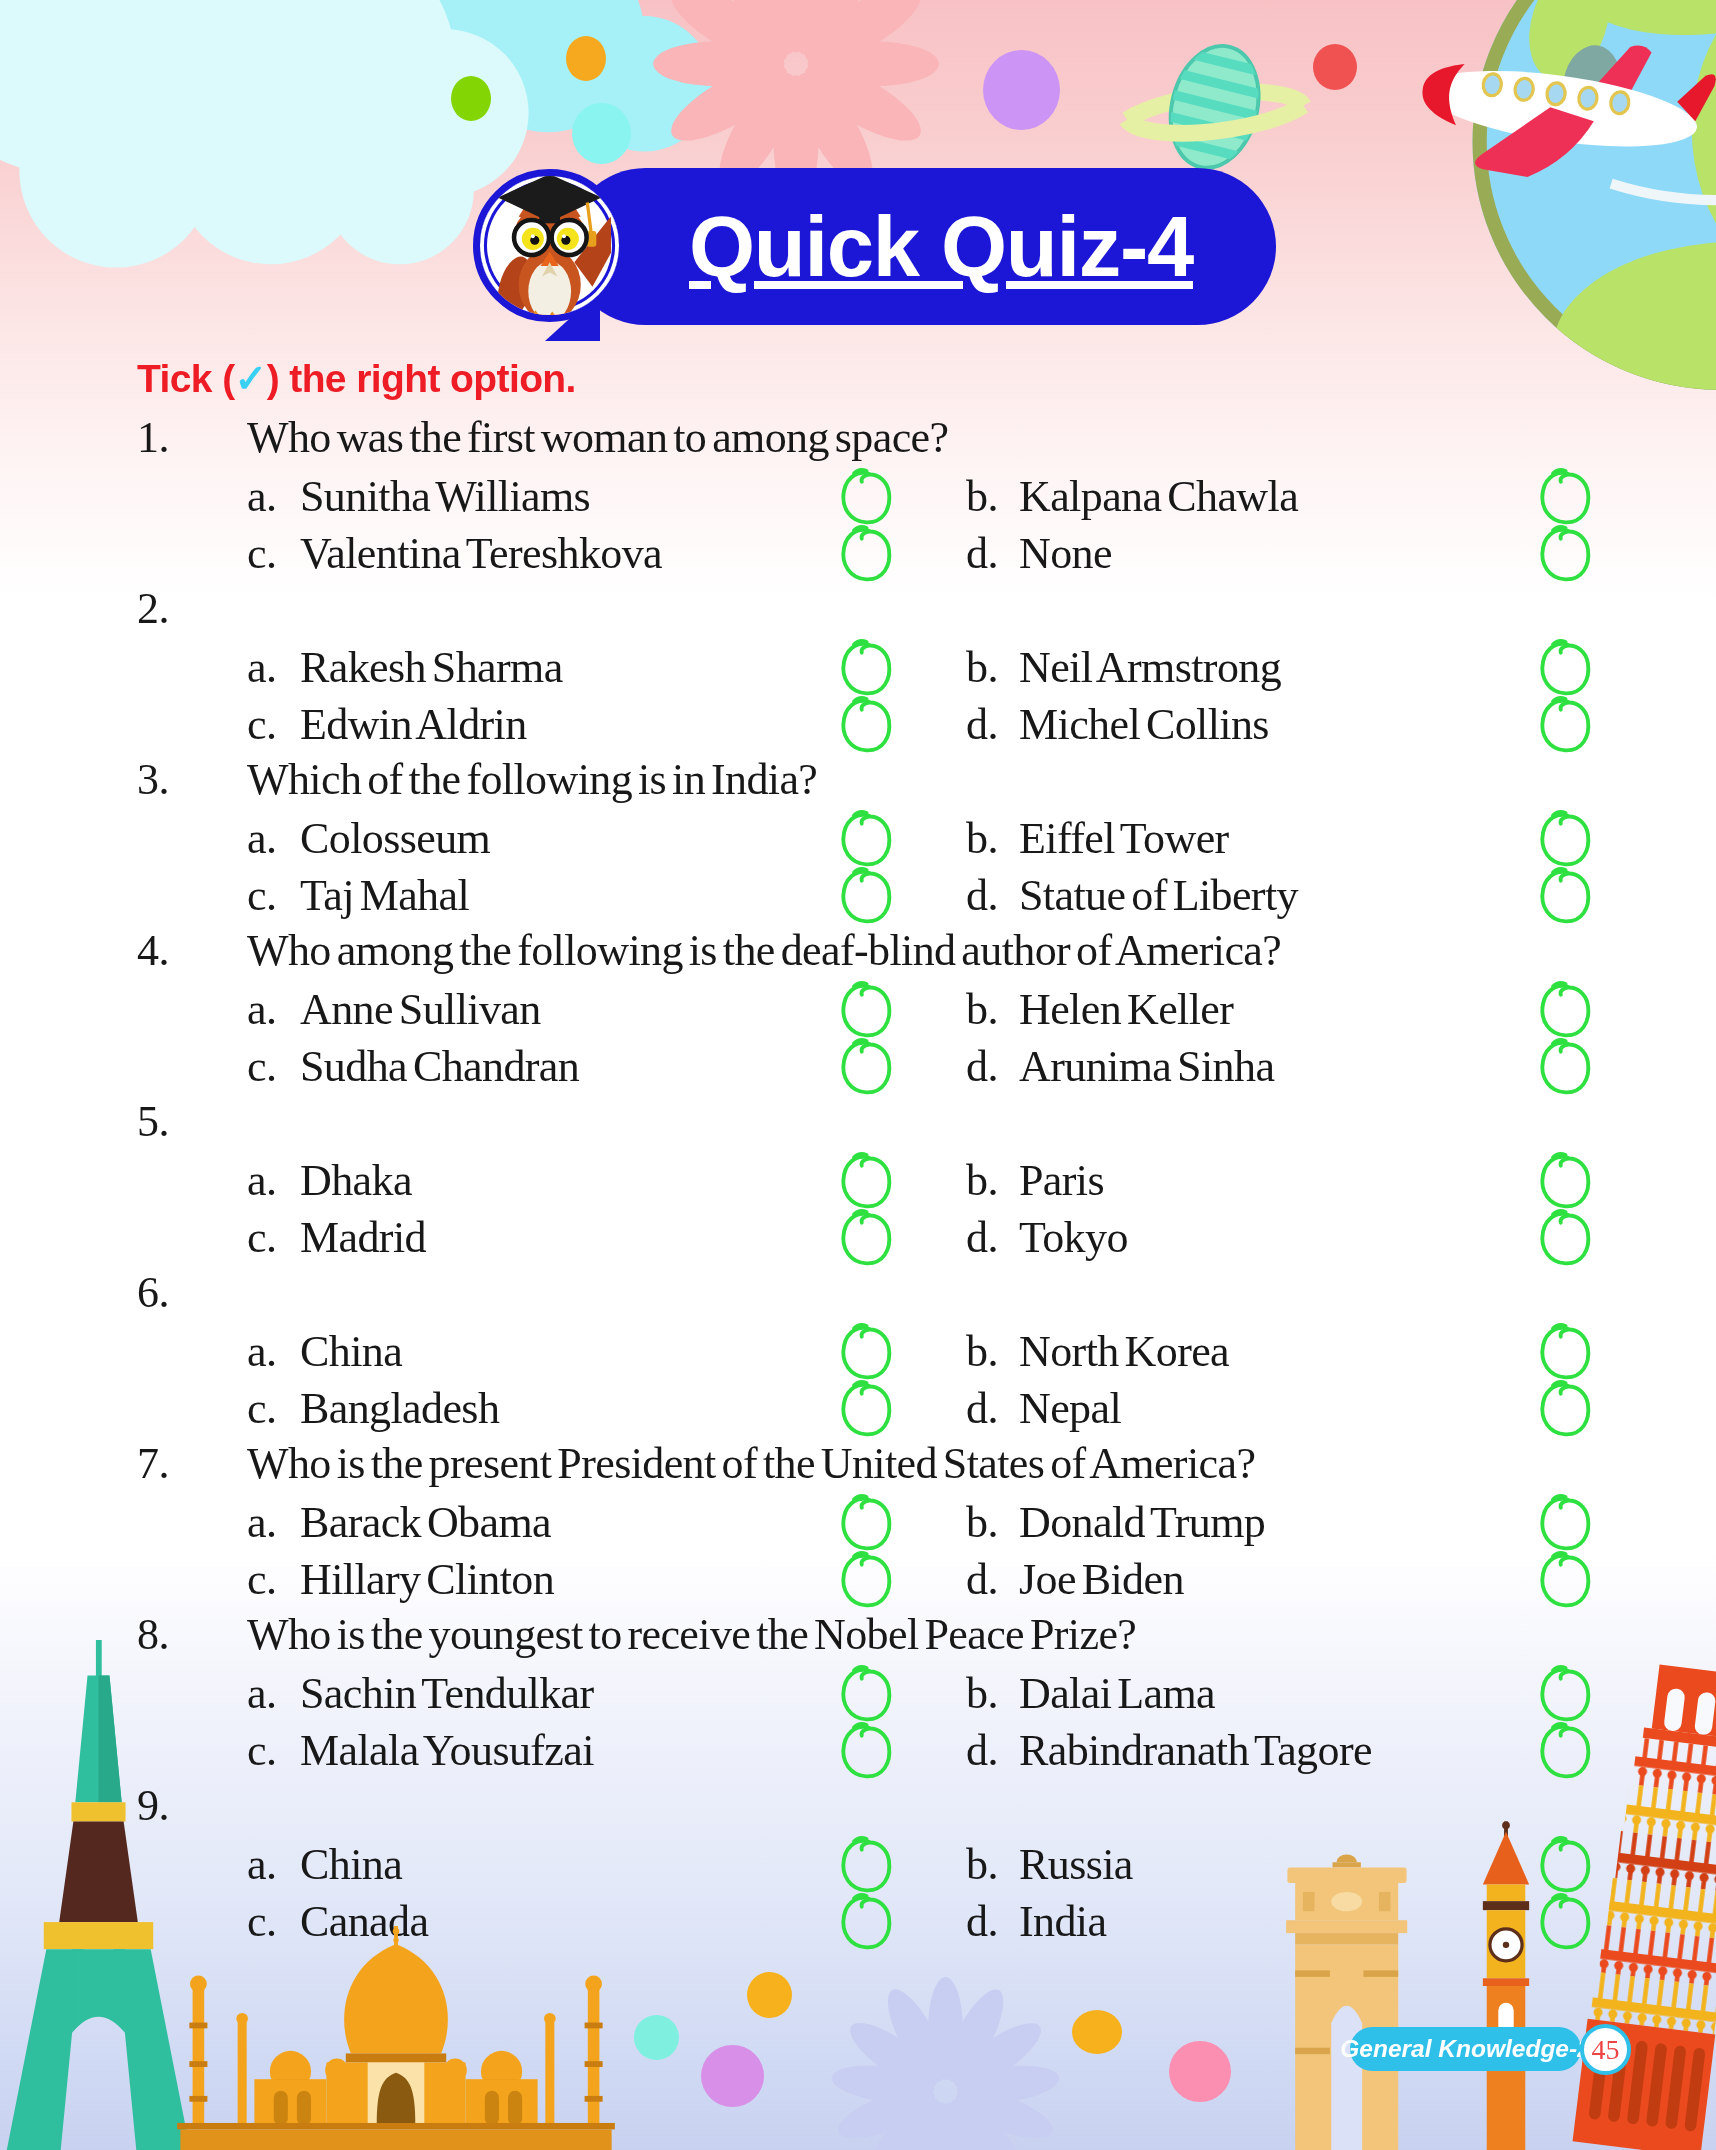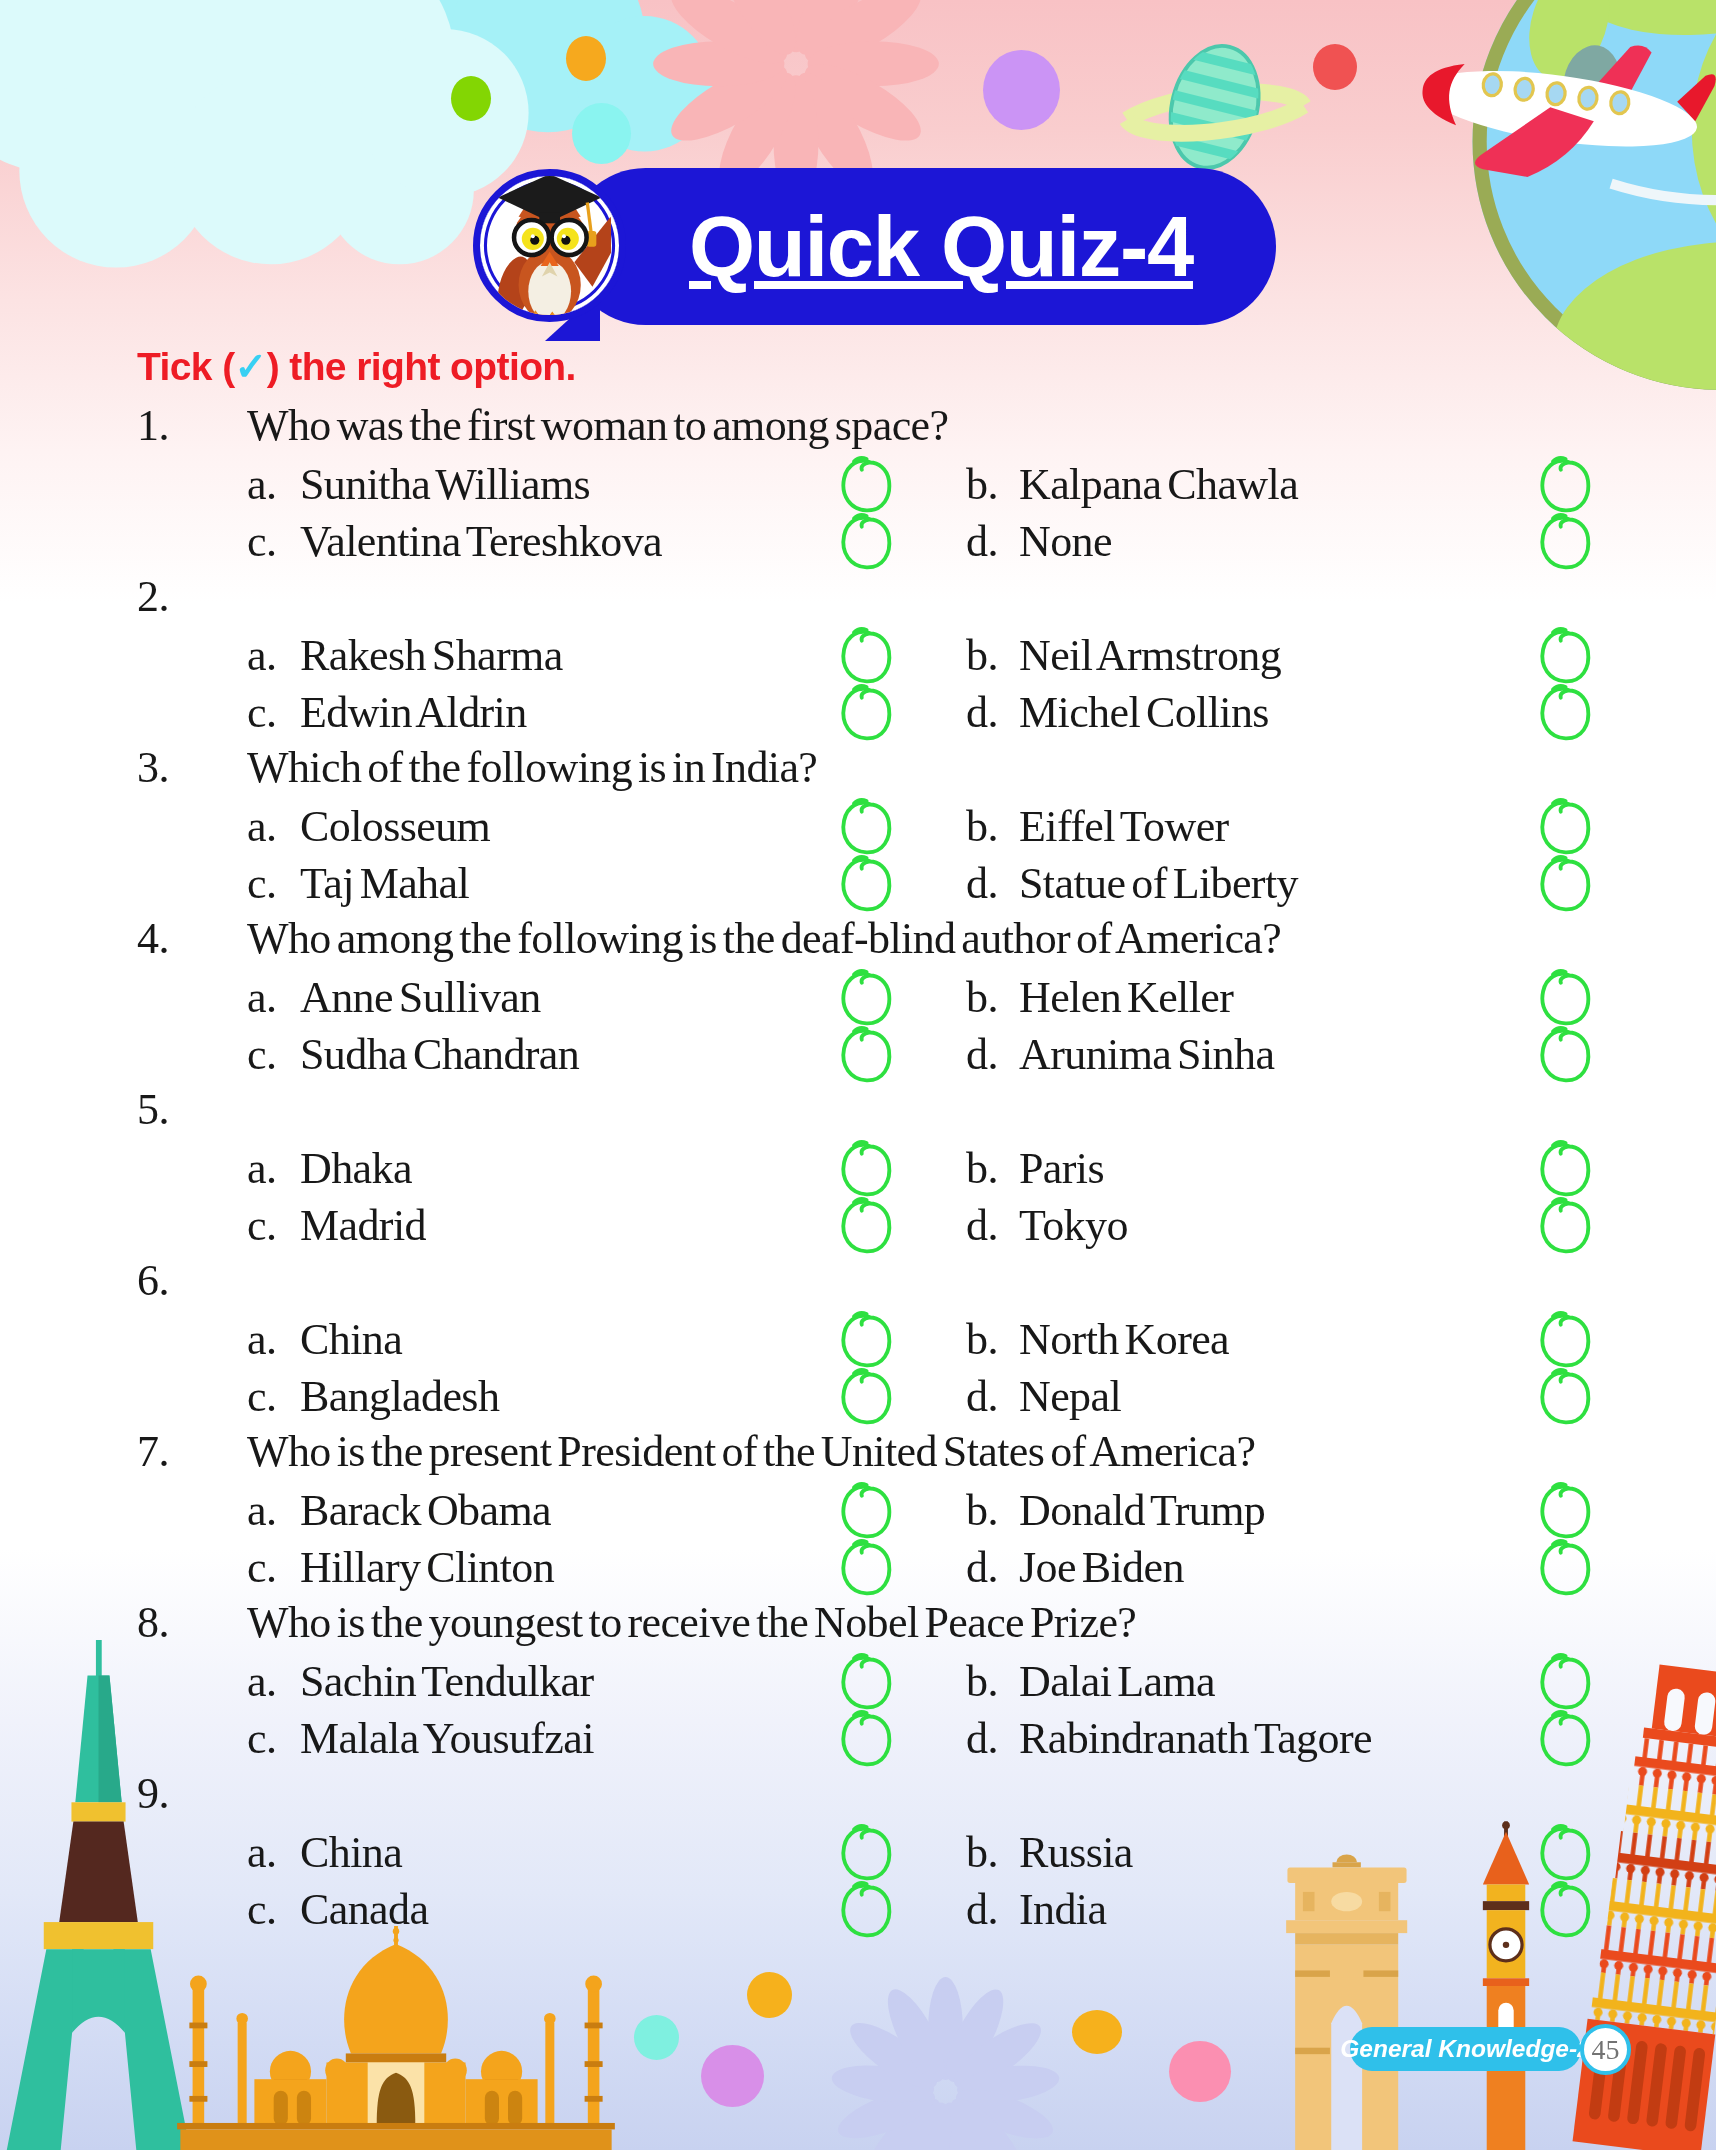--- a/index.html
+++ b/index.html
@@ -9,39 +9,39 @@
   .abs{position:absolute;}
   .dot{position:absolute;border-radius:50%;}
   
   #header-pill{position:absolute;left:567px;top:168px;width:709px;height:157px;background:#1c16d6;border-radius:80px;}
   #header-pill-tail{position:absolute;left:545px;top:291px;width:55px;height:50px;background:#1c16d6;clip-path:polygon(0 100%,100% 0,100% 100%);}
   #header-title{position:absolute;left:606px;top:168px;width:670px;height:157px;display:flex;align-items:center;justify-content:center;
     color:#ffffff;font:700 85px "Liberation Sans",sans-serif;letter-spacing:-1.3px;white-space:nowrap;text-decoration:underline;}
   #owl-badge{position:absolute;left:473px;top:169px;width:139px;height:139px;background:#ffffff;border:7.7px solid #1c16d6;border-radius:50%;
     box-shadow:inset 0 0 0 3.9px #ffffff,inset 0 0 0 7px #1c16d6;overflow:hidden;display:flex;align-items:center;justify-content:center;}
   
-  #content{position:absolute;left:137px;top:344px;width:1475px;}
+  #content{position:absolute;left:137px;top:356px;width:1475px;}
   #instruction{height:55px;font:700 39px "Liberation Sans",sans-serif;color:#ee1c25;letter-spacing:-0.6px;white-space:nowrap;}
   #instruction .tick{color:#38d0f3;}
   .q-line{display:flex;align-items:baseline;height:57px;font-size:44px;line-height:53px;color:#181818;
     letter-spacing:-0.6px;word-spacing:-4.5px;white-space:nowrap;}
   .q-num{flex:0 0 110px;}
   .opt-row{display:flex;align-items:center;height:57px;}
   .opt-row .spacer{flex:0 0 110px;}
   .opt{display:flex;align-items:baseline;font-size:44px;line-height:50px;color:#181818;
     letter-spacing:-0.6px;word-spacing:-4.5px;white-space:nowrap;}
   .opt-a{flex:0 0 590px;}
   .opt-b{flex:0 0 570px;margin-left:70px;}
   .opt-letter{flex:0 0 53px;}
   .tick-circle{width:59px;height:62px;flex:0 0 auto;}
   
   #footer-pill{position:absolute;left:1350px;top:2027px;width:231px;height:44px;background:#2fc0ea;border-radius:22px;
     display:flex;align-items:center;justify-content:center;color:#fff;font:italic 700 24.5px "Liberation Sans",sans-serif;white-space:nowrap;z-index:30;}
   #page-circle{position:absolute;left:1580px;top:2024px;width:43px;height:43px;background:#fff;border:4.5px solid #2fc0ea;border-radius:50%;
-    display:flex;align-items:center;justify-content:center;font:400 28px "Liberation Serif",serif;color:#737373;z-index:31;}
+    display:flex;align-items:center;justify-content:center;font:400 28px "Liberation Serif",serif;color:#ef4444;z-index:31;}
 </style>
 </head>
 <body>
 
 <div id="page">
 
   <svg class="abs" style="left:0;top:0" width="722" height="303" viewBox="0 0 1120 470">
     <g fill="#a5f1f7">
       <circle cx="430" cy="45" r="165"></circle>
         <circle cx="650" cy="90" r="150"></circle>

